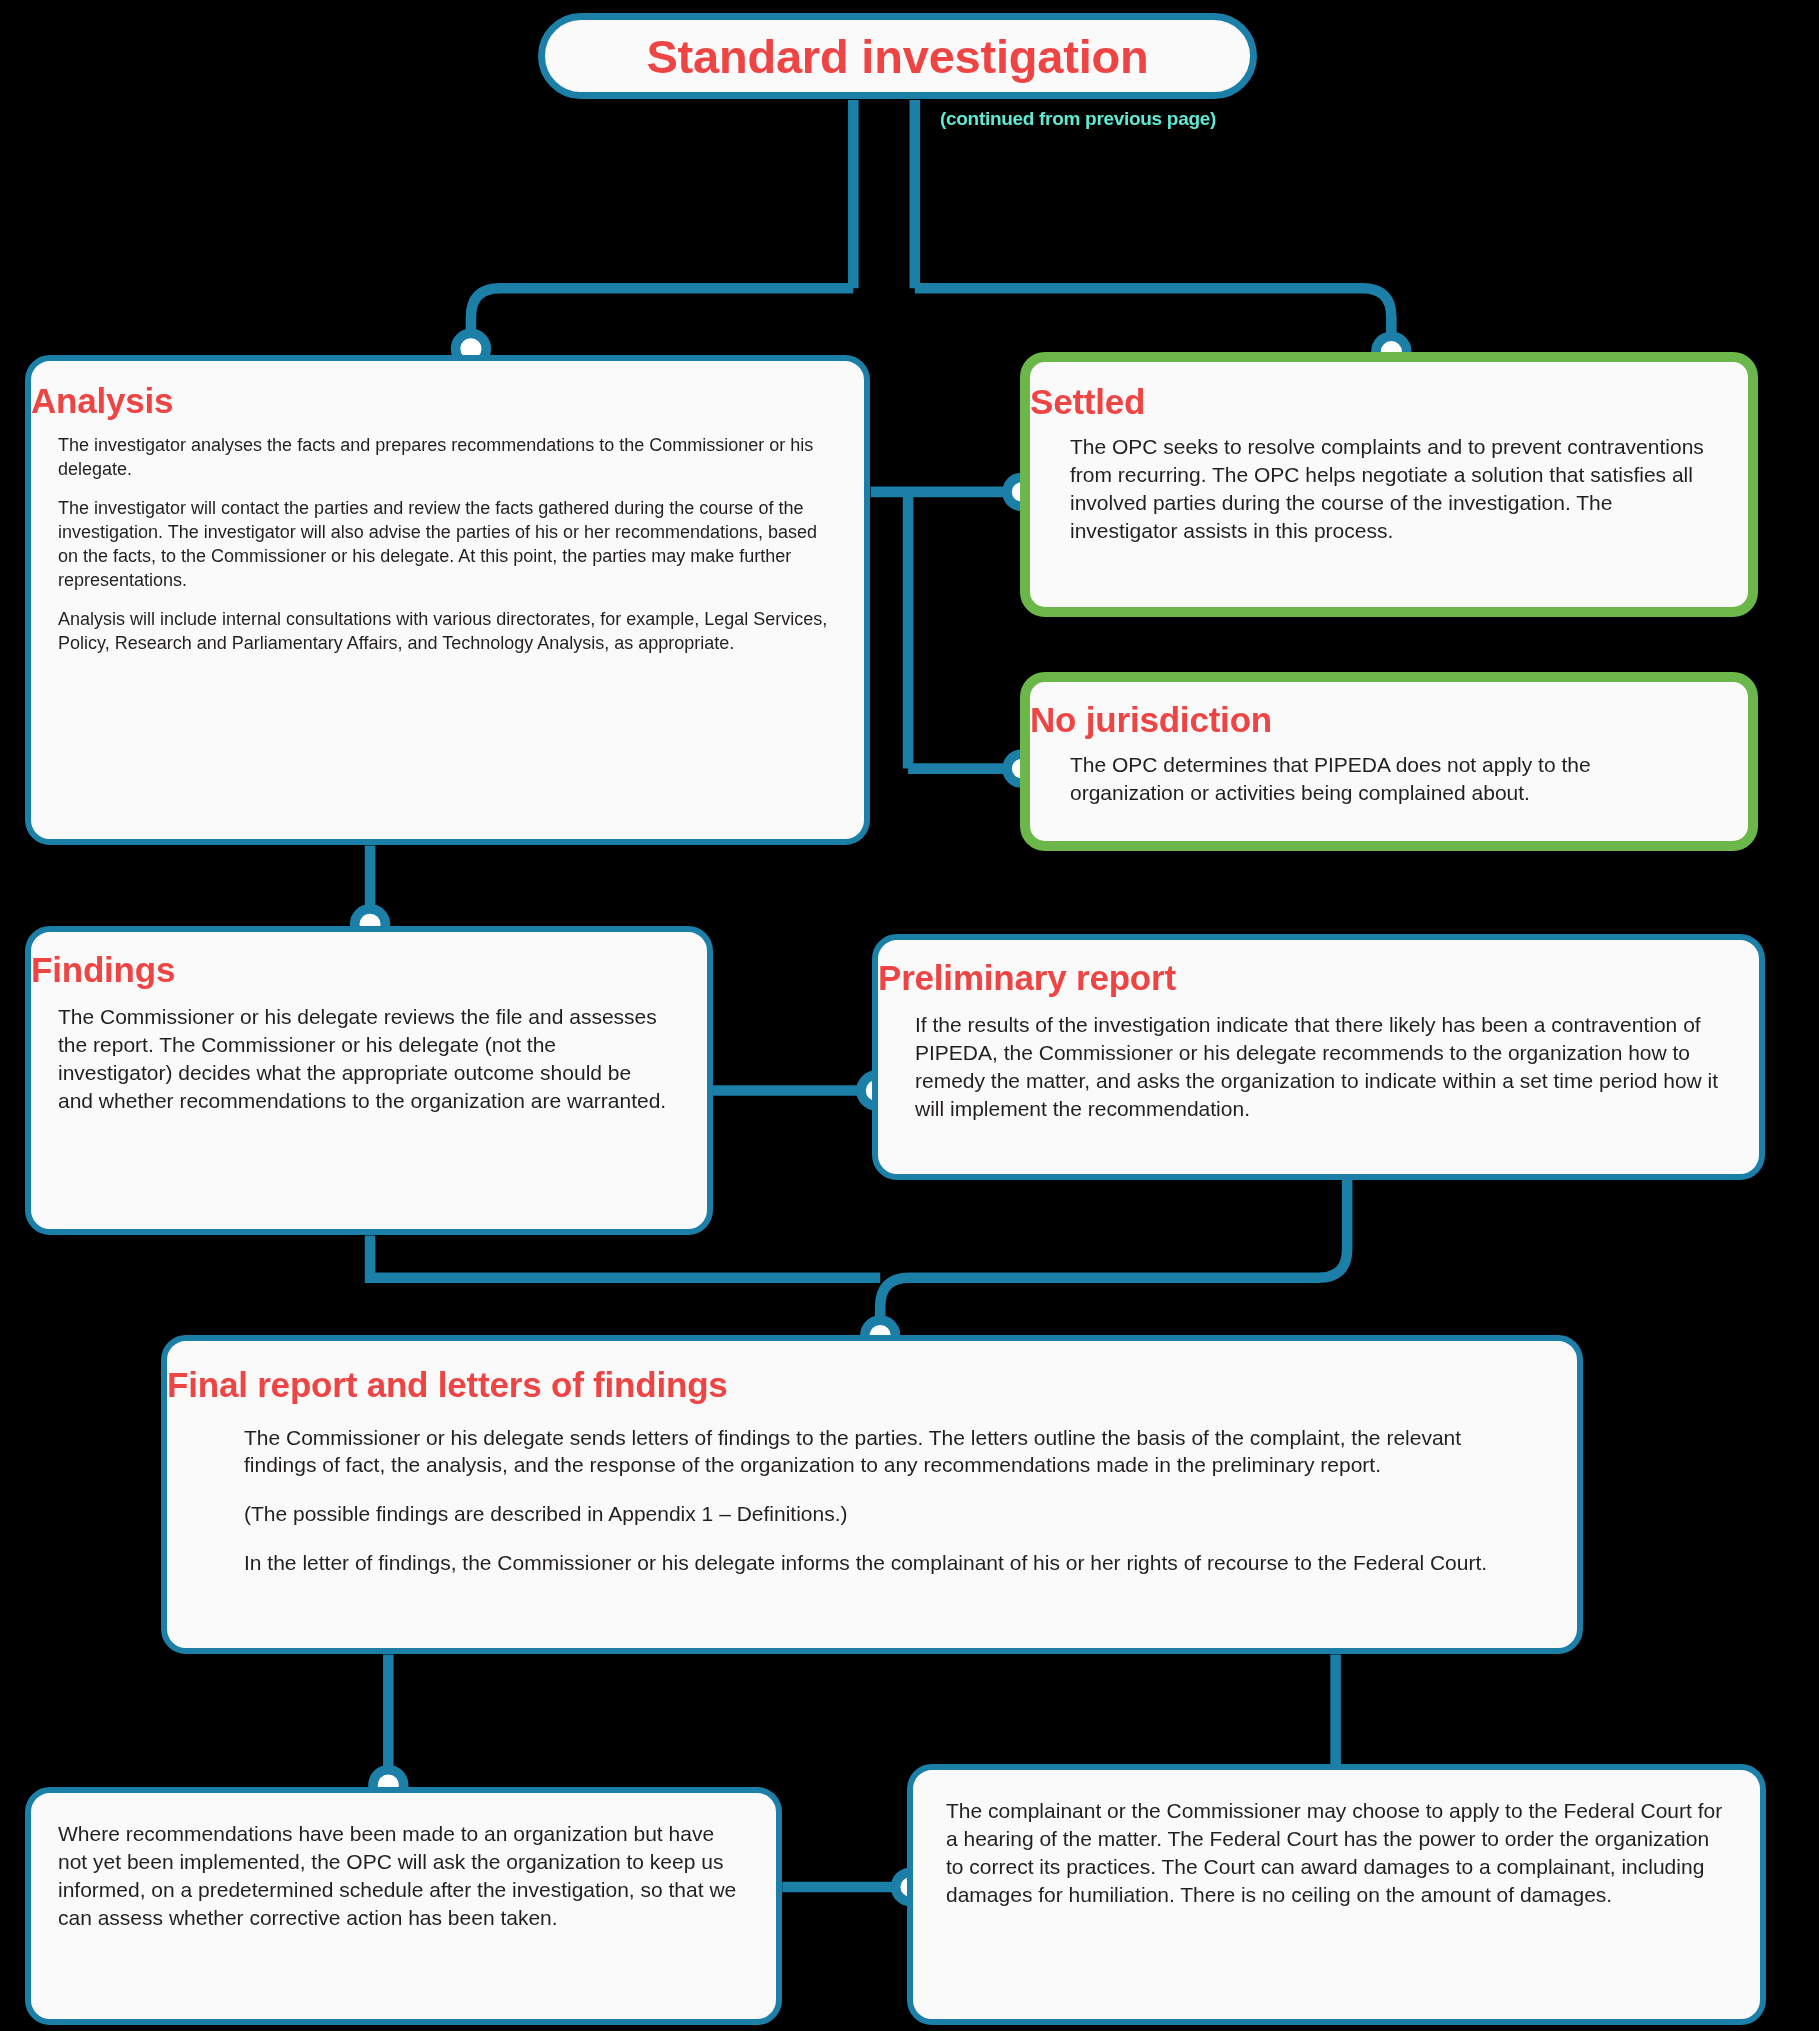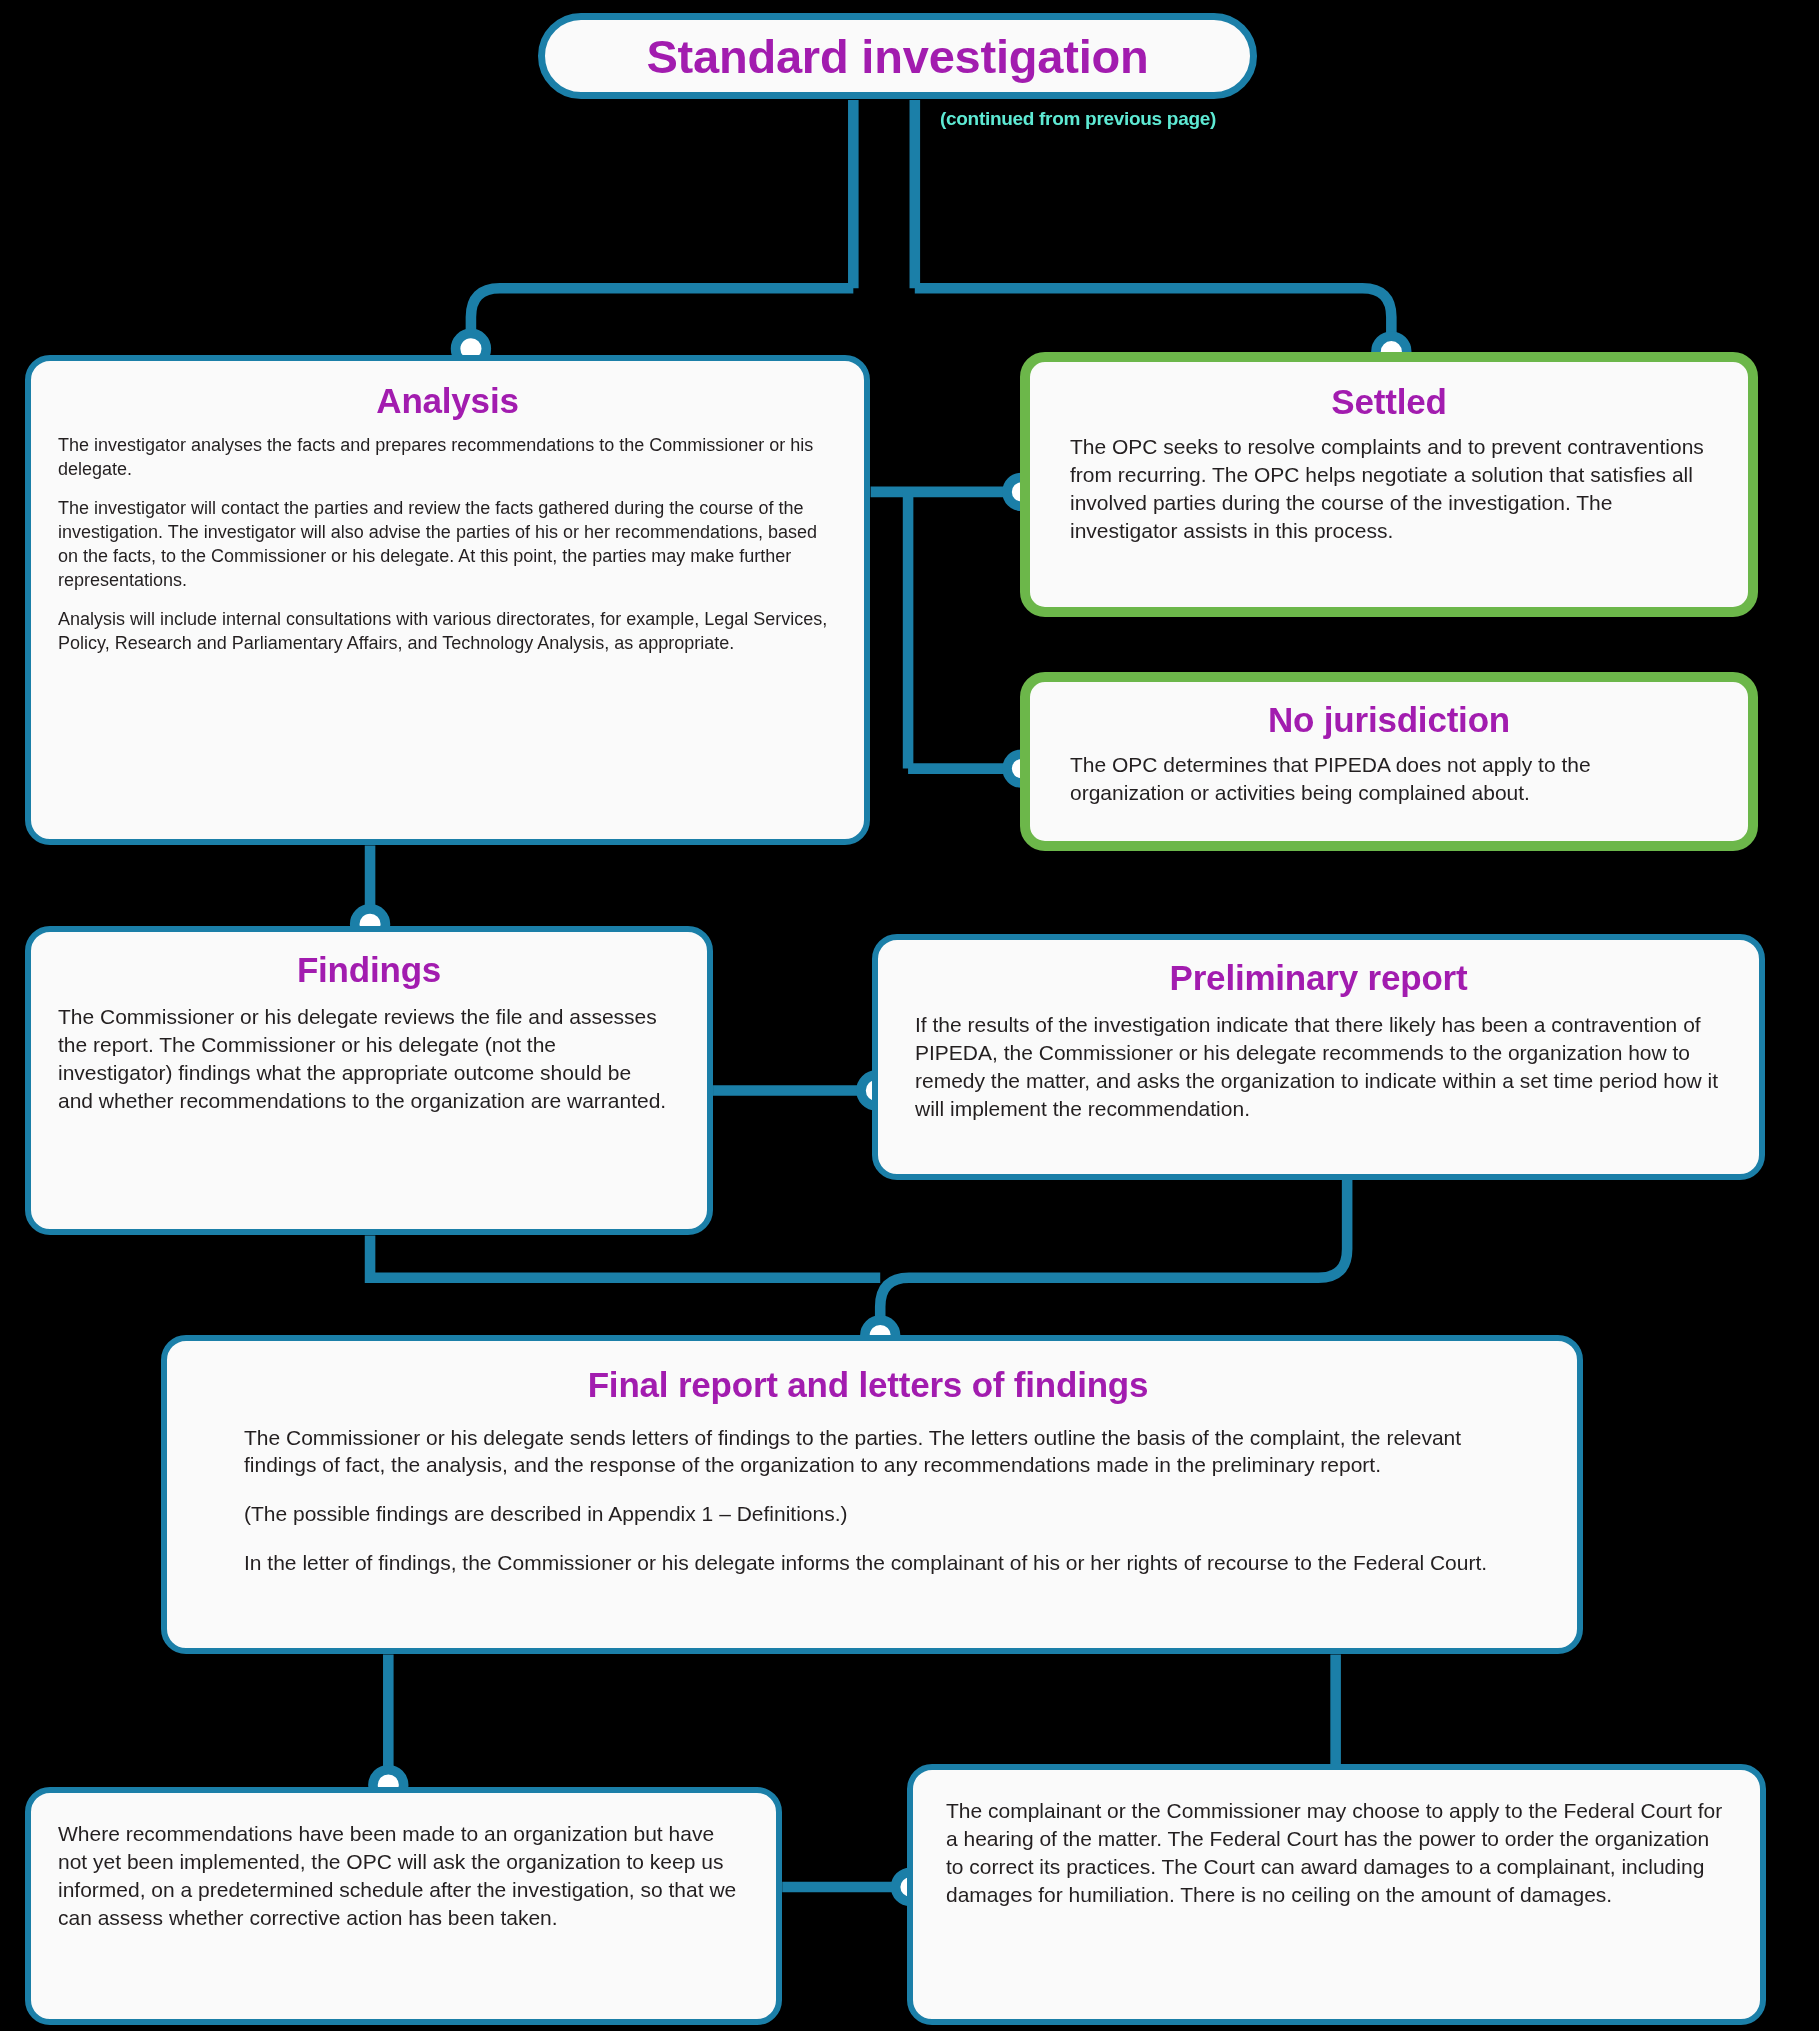--- a/index.html
+++ b/index.html
@@ -26,23 +26,22 @@
   }
   .box {
     position: absolute;
     background: #fafafa;
     border-radius: 25px;
     z-index: 2;
   }
   .box.blue  { border: 6.7px solid #1b7fa8; }
   .box.green { border: 10.6px solid #6cb74a; }
   .box-title {
-    text-align: center;
     font-weight: bold;
-    color: #a21caf;
+    color: #ef4444;
     letter-spacing: -0.2px;
     line-height: 1.1;
   }
   .box-body p {
     margin: 0 0 15.4px 0;
     color: #231f20;
     line-height: 1.33;
   }
   .box-body p:last-child { margin-bottom: 0; }
 
@@ -177,21 +176,21 @@
   <div class="box green" id="nojur-box">
     <div class="box-title">No jurisdiction</div>
     <div class="box-body">
       <p>The OPC determines that PIPEDA does not apply to the organization or activities being complained about.</p>
     </div>
   </div>
 
   <div class="box blue" id="findings-box">
     <div class="box-title">Findings</div>
     <div class="box-body">
-      <p>The Commissioner or his delegate reviews the file and assesses the report. The Commissioner or his delegate (not the investigator) findings what the appropriate outcome should be and whether recommendations to the organization are warranted.</p>
+      <p>The Commissioner or his delegate reviews the file and assesses the report. The Commissioner or his delegate (not the investigator) decides what the appropriate outcome should be and whether recommendations to the organization are warranted.</p>
     </div>
   </div>
 
   <div class="box blue" id="prelim-box">
     <div class="box-title">Preliminary report</div>
     <div class="box-body">
       <p>If the results of the investigation indicate that there likely has been a contravention of PIPEDA, the Commissioner or his delegate recommends to the organization how to remedy the matter, and asks the organization to indicate within a set time period how it will implement the recommendation.</p>
     </div>
   </div>
 

